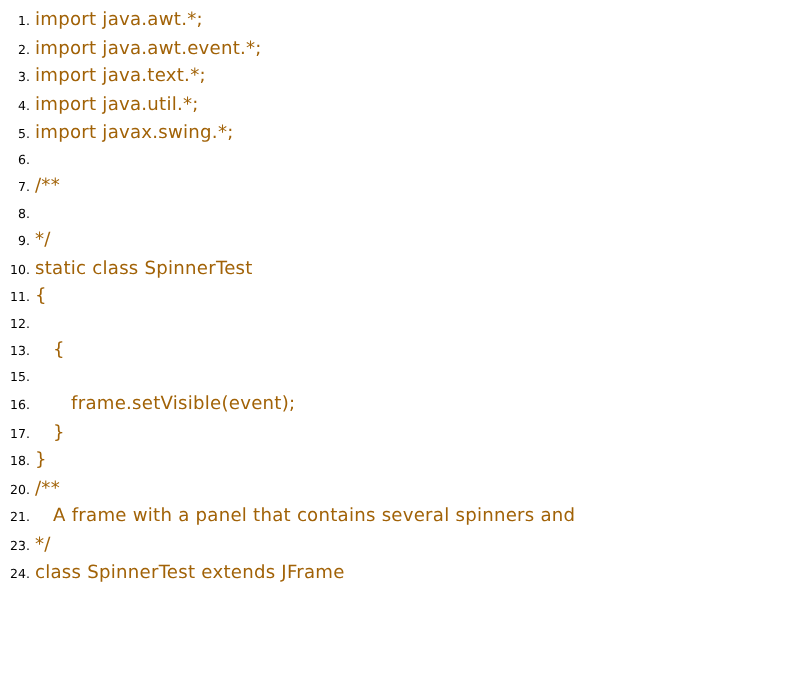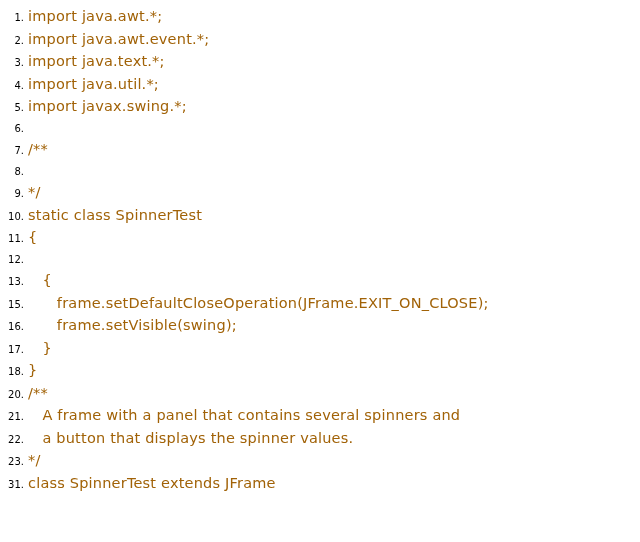--- a/index.html
+++ b/index.html
@@ -47,22 +47,21 @@
     <div class="code-line"><span class="lineno">4.</span><span class="code">import java.util.*;</span></div>
     <div class="code-line"><span class="lineno">5.</span><span class="code">import javax.swing.*;</span></div>
     <div class="code-line"><span class="lineno">6.</span><span class="code"></span></div>
     <div class="code-line"><span class="lineno">7.</span><span class="code">/**</span></div>
     <div class="code-line"><span class="lineno">8.</span></div>
     <div class="code-line"><span class="lineno">9.</span><span class="code">*/</span></div>
     <div class="code-line"><span class="lineno">10.</span><span class="code">static class SpinnerTest</span></div>
     <div class="code-line"><span class="lineno">11.</span><span class="code">{</span></div>
     <div class="code-line"><span class="lineno">12.</span></div>
     <div class="code-line"><span class="lineno">13.</span><span class="code">   {</span></div>
-    <div class="code-line"><span class="lineno">15.</span><span class="code">      frame.setDefaultCloseOperation(JFrame.EXIT_ON_CLOSE);</span></div>
-    <div class="code-line"><span class="lineno">16.</span><span class="code">      frame.setVisible(swing);</span></div>
+    <div class="code-line"><span class="lineno">15.</span></div>
+    <div class="code-line"><span class="lineno">16.</span><span class="code">      frame.setVisible(event);</span></div>
     <div class="code-line"><span class="lineno">17.</span><span class="code">   }</span></div>
     <div class="code-line"><span class="lineno">18.</span><span class="code">}</span></div>
     <div class="code-line"><span class="lineno">20.</span><span class="code">/**</span></div>
     <div class="code-line"><span class="lineno">21.</span><span class="code">   A frame with a panel that contains several spinners and</span></div>
-    <div class="code-line"><span class="lineno">22.</span><span class="code">   a button that displays the spinner values.</span></div>
     <div class="code-line"><span class="lineno">23.</span><span class="code">*/</span></div>
-    <div class="code-line"><span class="lineno">31.</span><span class="code">class SpinnerTest extends JFrame</span></div>
+    <div class="code-line"><span class="lineno">24.</span><span class="code">class SpinnerTest extends JFrame</span></div>
   </div>
 
 </body></html>

